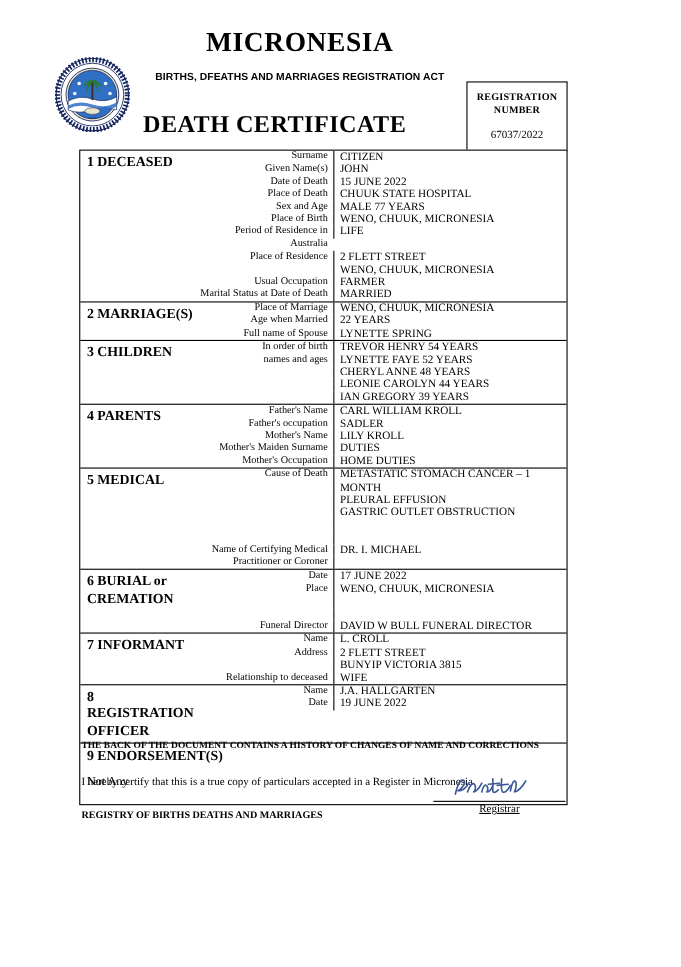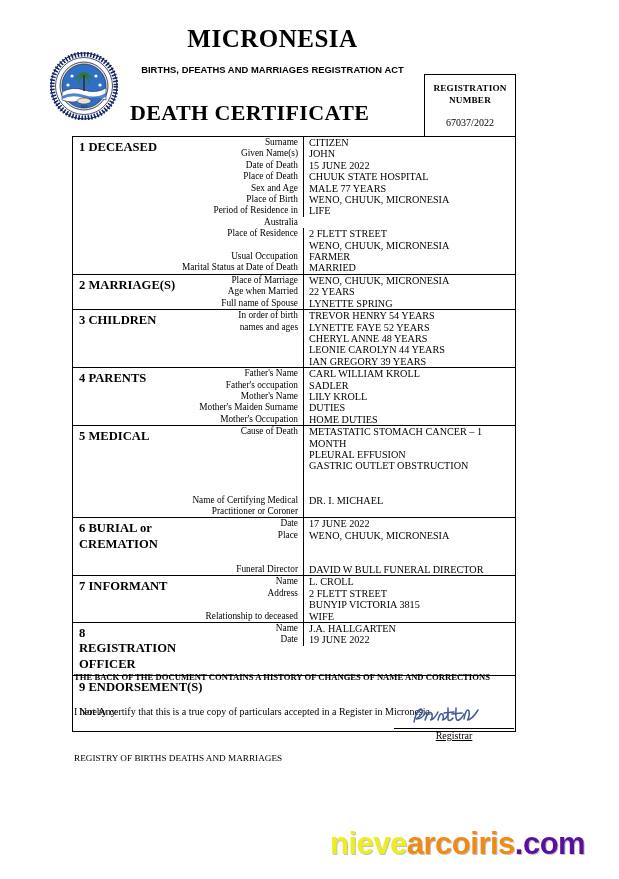--- a/index.html
+++ b/index.html
@@ -168,23 +168,23 @@
   .foot-back {
     font-weight: bold;
     font-size: 8.6px;
     letter-spacing: .02px;
   }
   .foot-certify {
     font-size: 10px;
     margin-top: 24px;
   }
   .foot-registry {
-    font-weight: normal;
+    font-weight: bold;
     font-size: 9.2px;
-    margin-top: 36px;
+    margin-top: 19px;
   }
   .sig-area {
     position: absolute;
     left: 394px;
     top: 702px;
     width: 120px;
     text-align: center;
   }
   .sig-glyph {
     height: 26px;
@@ -503,17 +503,14 @@
           <path d="M62 6 C62 12 61 16 63 18 C65 19 68 16 70 12"></path>
           <path d="M58 12 L68 11"></path>
           <path d="M70 17 C71 11 73 6 75 9 C76 13 74 18 73 18 C77 18 81 13 84 8"></path>
         </g>
       </svg>
     </div>
     <div class="sig-line"></div>
     <div class="sig-caption">Registrar</div>
   </div>
 
-  <div class="watermark">
-    <span class="wm-a" style="color: rgb(237, 237, 32);">nieve</span><span class="wm-b" style="color: rgb(240, 138, 20);">arcoiris</span><span class="wm-c" style="color: rgb(92, 15, 158);">.com</span>
-  </div>
 
 </div>
 
 </body></html>

